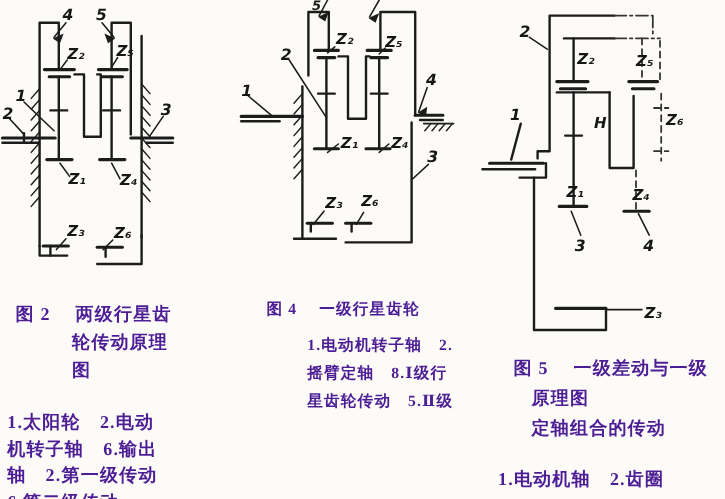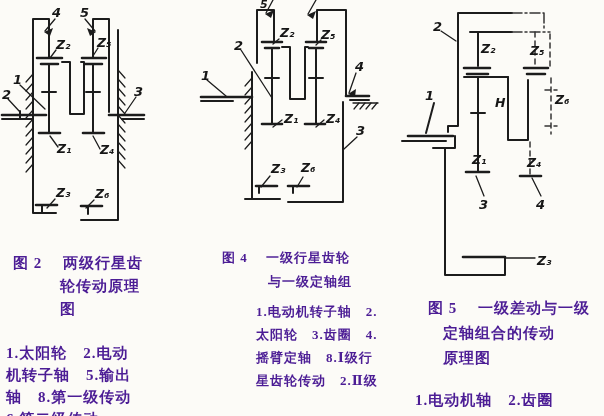--- a/index.html
+++ b/index.html
@@ -213,39 +213,37 @@
       <text class="lblz" x="137" y="265">Z₃</text>
     </g>
   </svg>
 
   <div class="cap cap2">
     <div class="tl p7">图 2　 两级行星齿</div>
     <div class="tl p54">轮传动原理</div>
     <div class="tl p54">图</div>
     <div class="lgwrap">
       <div class="lg p0">1.太阳轮　2.电动</div>
-      <div class="lg p0">机转子轴　5.输出</div>
-      <div class="lg p0">轴　8.第一级传动</div>
+      <div class="lg p0">机转子轴　6.输出</div>
+      <div class="lg p0">轴　2.第一级传动</div>
       <div class="lg p0">6.第二级传动</div>
     </div>
   </div>
 
   <div class="cap cap4">
     <div class="tl p16">图 4　 一级行星齿轮</div>
-    <div class="tl p62">与一级定轴组</div>
     <div class="lgwrap">
       <div class="lg p2">1.电动机转子轴　2.</div>
-      <div class="lg p2">太阳轮　3.齿圈　4.</div>
       <div class="lg p2">摇臂定轴　8.Ⅰ级行</div>
-      <div class="lg p2">星齿轮传动　2.Ⅱ级</div>
+      <div class="lg p2">星齿轮传动　5.Ⅱ级</div>
     </div>
   </div>
 
   <div class="cap cap5">
     <div class="tl p16">图 5　 一级差动与一级</div>
+    <div class="tl p31">原理图</div>
     <div class="tl p31">定轴组合的传动</div>
-    <div class="tl p31">原理图</div>
     <div class="lgwrap">
       <div class="lg p3">1.电动机轴　2.齿圈</div>
     </div>
   </div>
 
 </div>
 
 </body></html>

